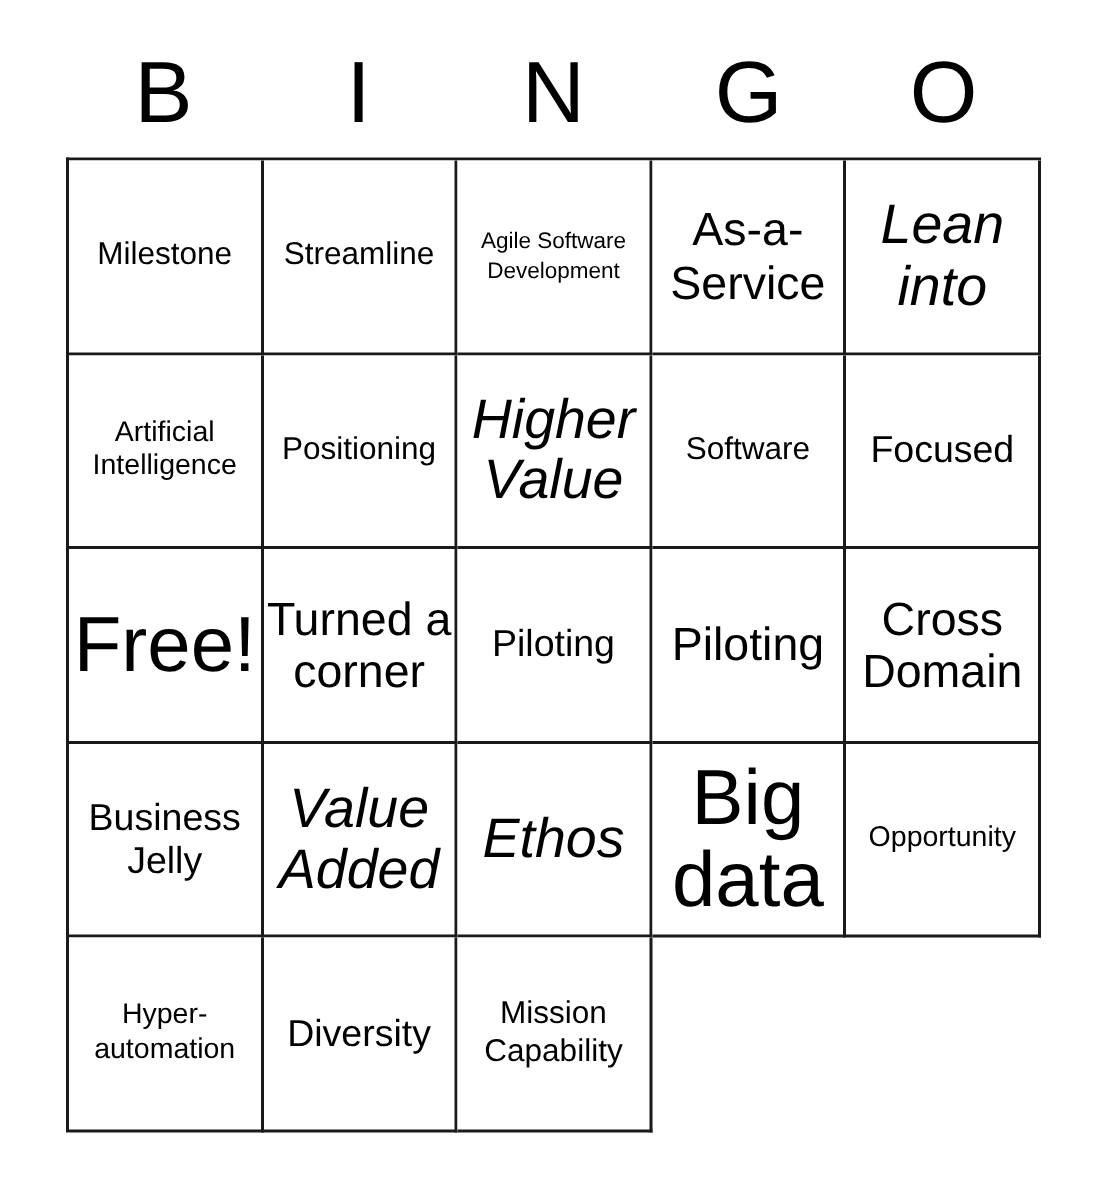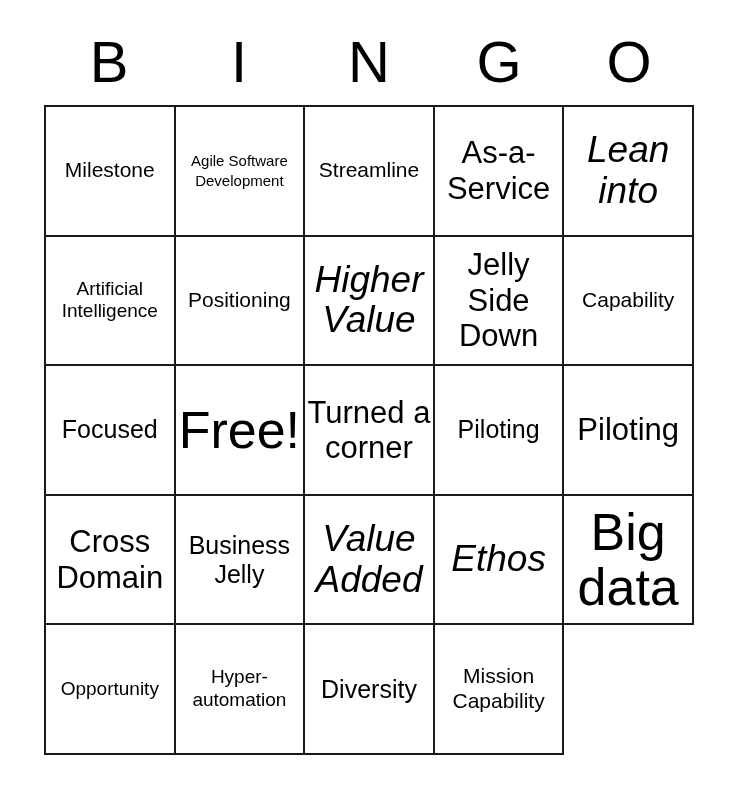--- a/index.html
+++ b/index.html
@@ -105,46 +105,43 @@
     <div class="header-cell">I</div>
     <div class="header-cell">N</div>
     <div class="header-cell">G</div>
     <div class="header-cell">O</div>
   </div>
 
   <div id="bingo-grid">
       <div class="bingo-cell sz-sm">
         <span class="cell-text">Milestone</span>
       </div>
+      <div class="bingo-cell sz-sm">
+        <span class="cell-text">Streamline</span>
+      </div>
       <div class="bingo-cell sz-xxs">
         <span class="cell-text">Agile Software Development</span>
-      </div>
-      <div class="bingo-cell sz-sm">
-        <span class="cell-text">Streamline</span>
       </div>
       <div class="bingo-cell sz-lg">
         <span class="cell-text">As-a-Service</span>
       </div>
       <div class="bingo-cell sz-xl">
         <span class="cell-text">Lean into</span>
       </div>
       <div class="bingo-cell sz-xs">
         <span class="cell-text">Artificial Intelligence</span>
       </div>
       <div class="bingo-cell sz-sm">
         <span class="cell-text">Positioning</span>
       </div>
       <div class="bingo-cell sz-xl">
         <span class="cell-text">Higher Value</span>
       </div>
-      <div class="bingo-cell sz-lg">
-        <span class="cell-text">Jelly Side Down</span>
-      </div>
       <div class="bingo-cell sz-sm">
-        <span class="cell-text">Capability</span>
+        <span class="cell-text">Software</span>
       </div>
       <div class="bingo-cell sz-md">
         <span class="cell-text">Focused</span>
       </div>
       <div class="bingo-cell sz-xxl">
         <span class="cell-text">Free!</span>
       </div>
       <div class="bingo-cell sz-lg">
         <span class="cell-text">Turned a corner</span>
       </div>

